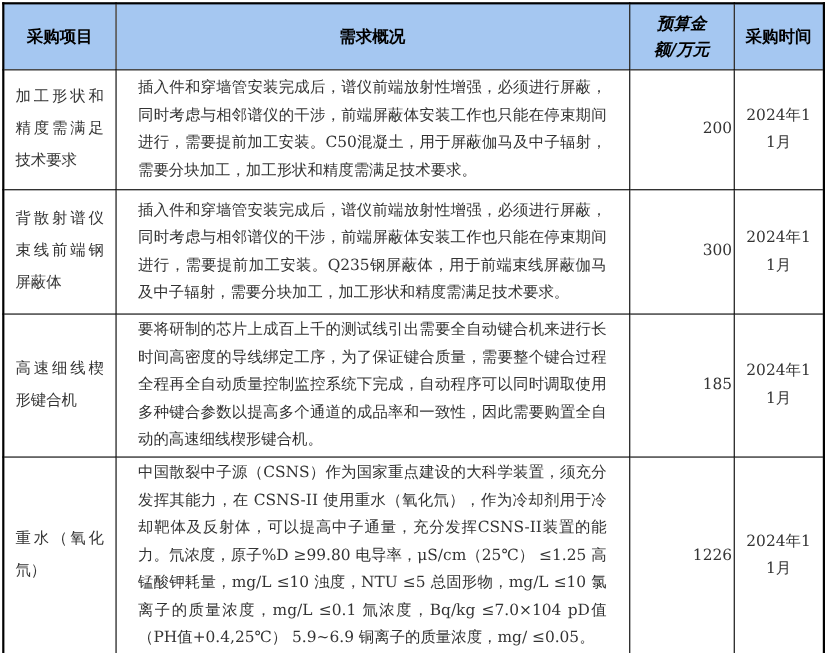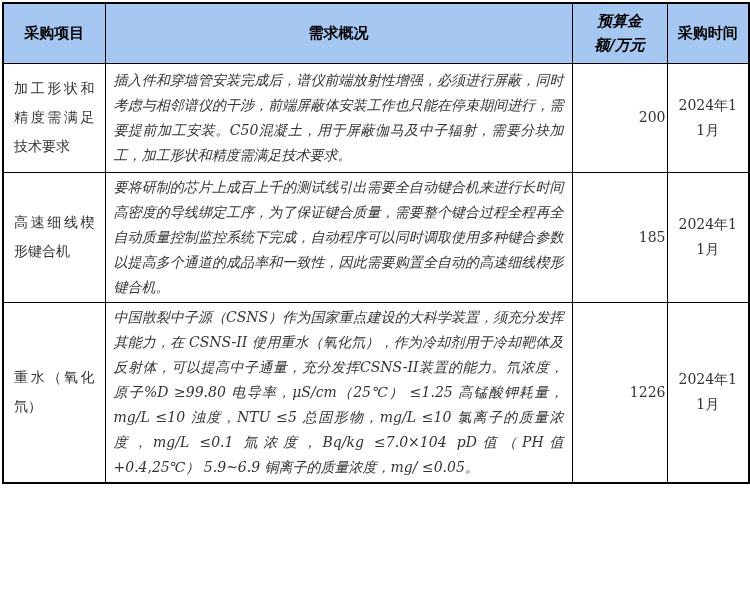--- a/index.html
+++ b/index.html
@@ -41,23 +41,22 @@
     font-size: 14px;
     color: #333;
     line-height: 25px;
   }
   td.item {
     padding: 0 10px;
     text-align: justify;
     line-height: 29px;
   }
   td.summary {
-    padding: 2px 8px;
+    padding: 2px 20px;
     text-align: justify;
-    font-style: italic;
   }
   td.num { text-align: right; }
   td.time {
     text-align: center;
     word-break: break-all;
     padding: 0 10px;
   }
   tr.h-head { height: 60px; }
   tr.r1 { height: 109px; }
   tr.r2 { height: 113px; }
@@ -82,20 +81,26 @@
       <th>采购时间</th>
     </tr>
   </thead>
   <tbody>
     <tr class="r1">
       <td class="item">加工形状和精度需满足技术要求</td>
       <td class="summary">插入件和穿墙管安装完成后，谱仪前端放射性增强，必须进行屏蔽，同时考虑与相邻谱仪的干涉，前端屏蔽体安装工作也只能在停束期间进行，需要提前加工安装。C50混凝土，用于屏蔽伽马及中子辐射，需要分块加工，加工形状和精度需满足技术要求。</td>
       <td class="num">200</td>
       <td class="time">2024年11月</td>
     </tr>
+    <tr class="r2">
+      <td class="item">背散射谱仪束线前端钢屏蔽体</td>
+      <td class="summary">插入件和穿墙管安装完成后，谱仪前端放射性增强，必须进行屏蔽，同时考虑与相邻谱仪的干涉，前端屏蔽体安装工作也只能在停束期间进行，需要提前加工安装。Q235钢屏蔽体，用于前端束线屏蔽伽马及中子辐射，需要分块加工，加工形状和精度需满足技术要求。</td>
+      <td class="num">300</td>
+      <td class="time">2024年11月</td>
+    </tr>
     <tr class="r3">
       <td class="item">高速细线楔形键合机</td>
       <td class="summary">要将研制的芯片上成百上千的测试线引出需要全自动键合机来进行长时间高密度的导线绑定工序，为了保证键合质量，需要整个键合过程全程再全自动质量控制监控系统下完成，自动程序可以同时调取使用多种键合参数以提高多个通道的成品率和一致性，因此需要购置全自动的高速细线楔形键合机。</td>
       <td class="num">185</td>
       <td class="time">2024年11月</td>
     </tr>
     <tr class="r4">
       <td class="item">重水（氧化氘）</td>
       <td class="summary">中国散裂中子源（CSNS）作为国家重点建设的大科学装置，须充分发挥其能力，在 CSNS-II 使用重水（氧化氘），作为冷却剂用于冷却靶体及反射体，可以提高中子通量，充分发挥CSNS-II装置的能力。氘浓度，原子%D ≥99.80 电导率，μS/cm（25℃） ≤1.25 高锰酸钾耗量，mg/L ≤10 浊度，NTU ≤5 总固形物，mg/L ≤10 氯离子的质量浓度，mg/L ≤0.1 氚浓度，Bq/kg ≤7.0×104 pD值（PH值+0.4,25℃） 5.9~6.9 铜离子的质量浓度，mg/ ≤0.05。</td>
       <td class="num">1226</td>

